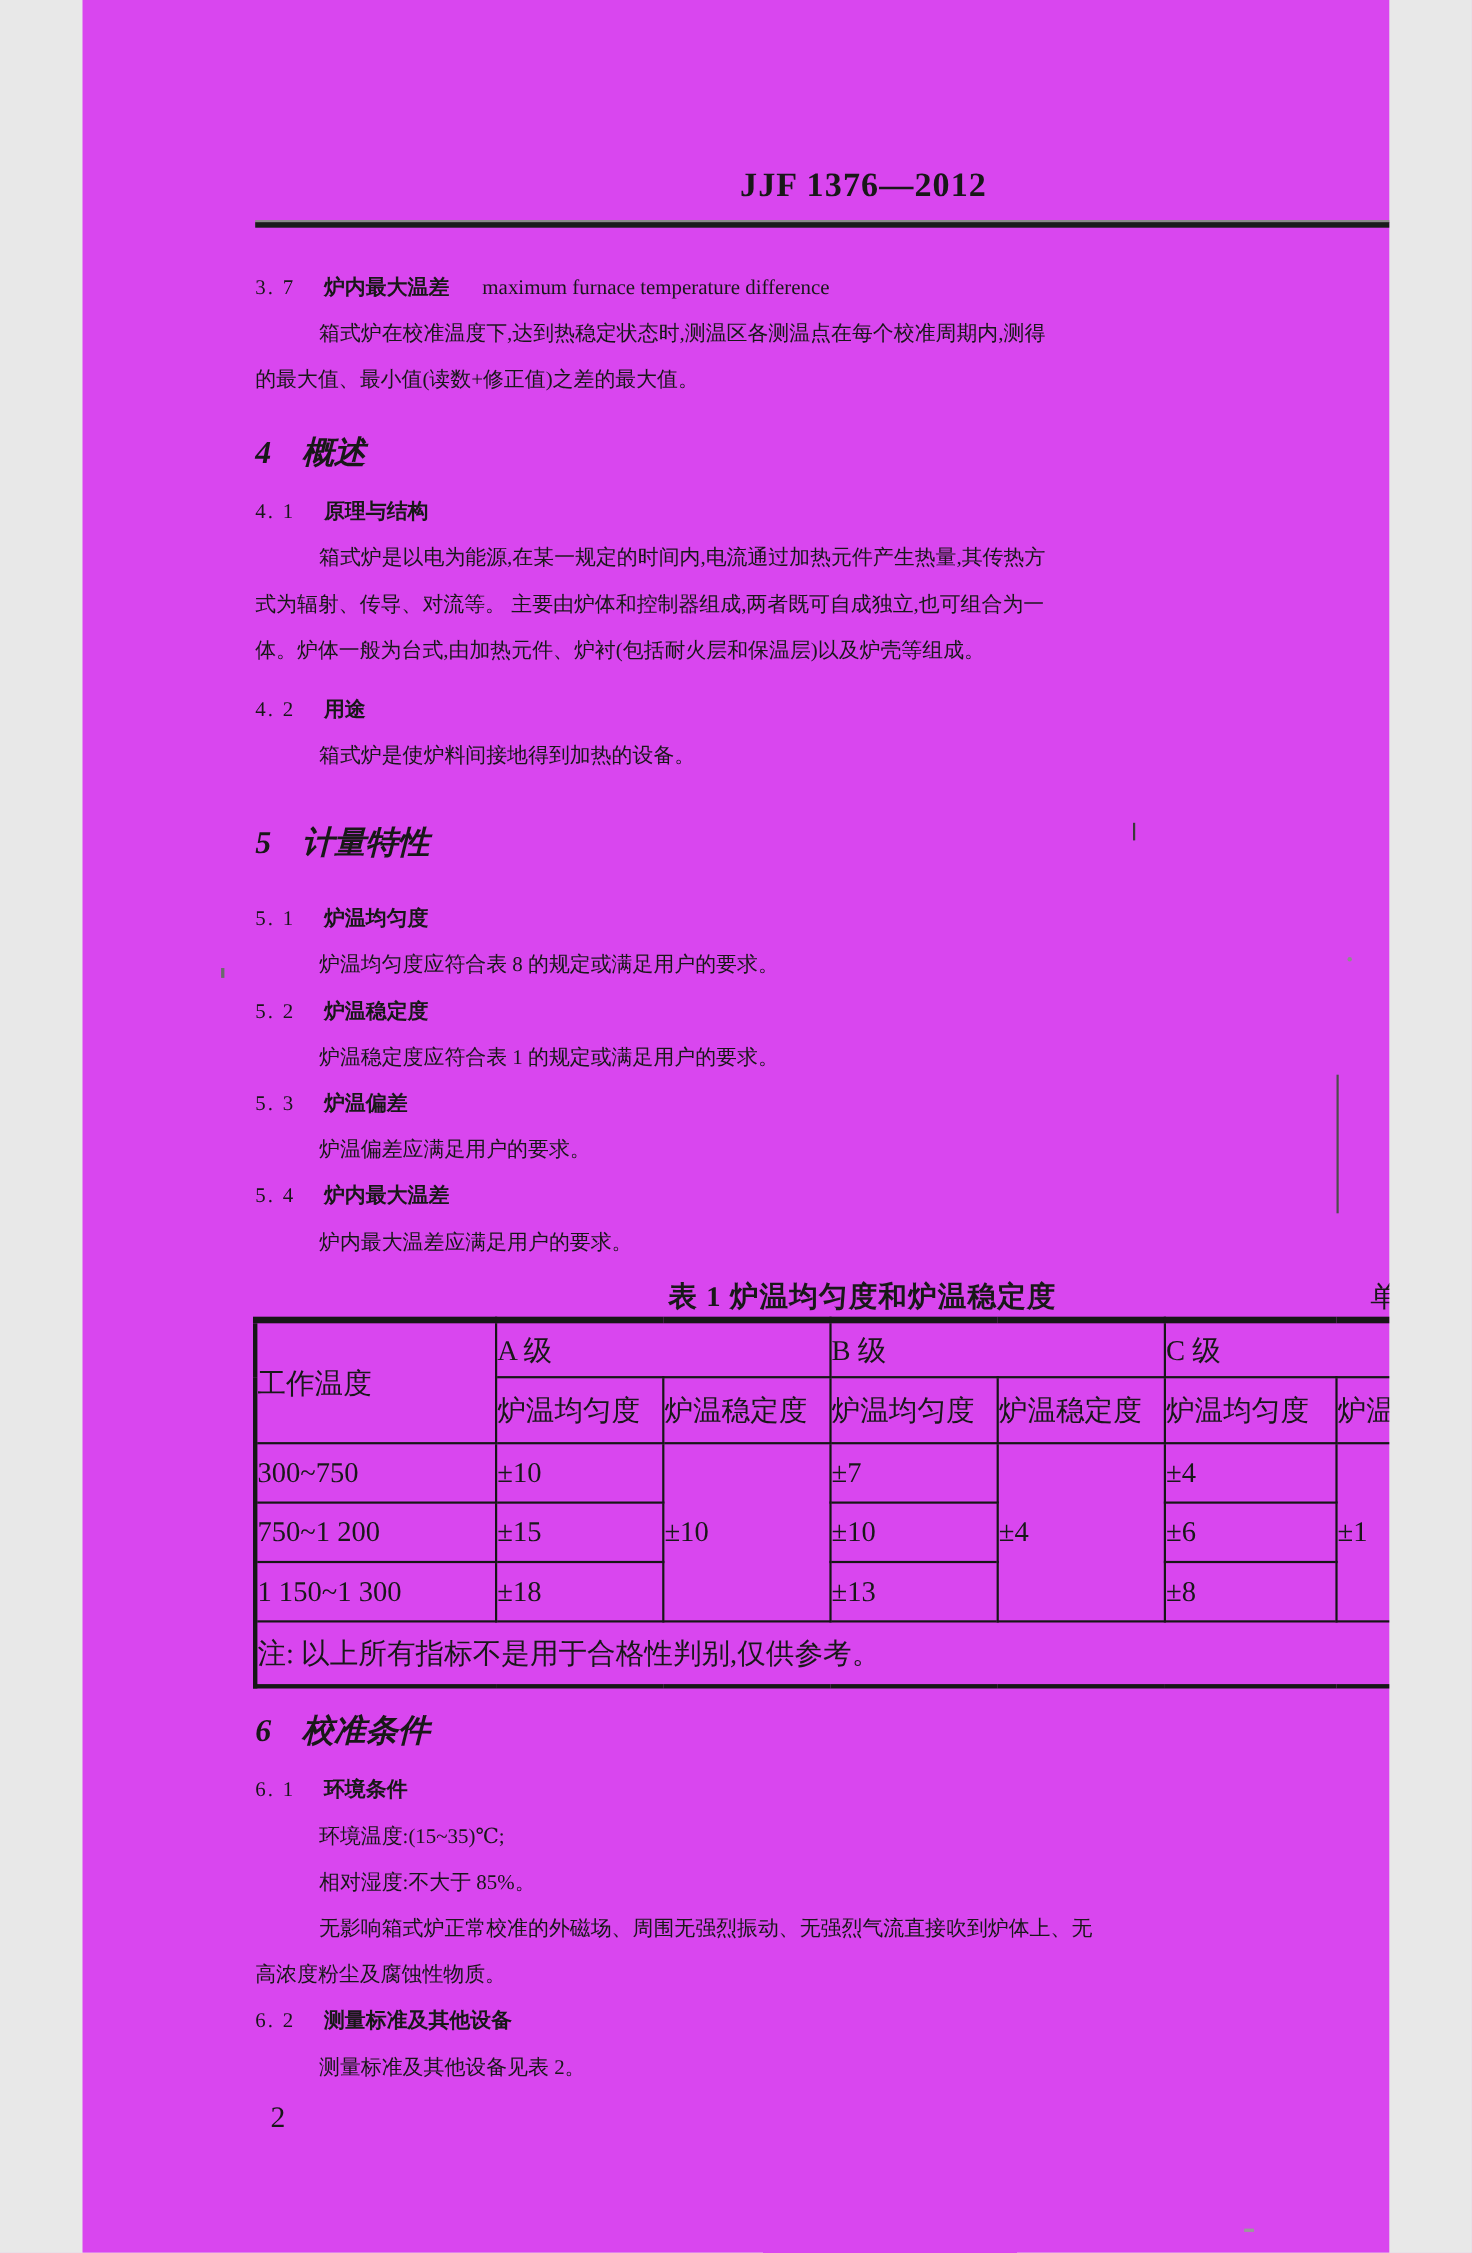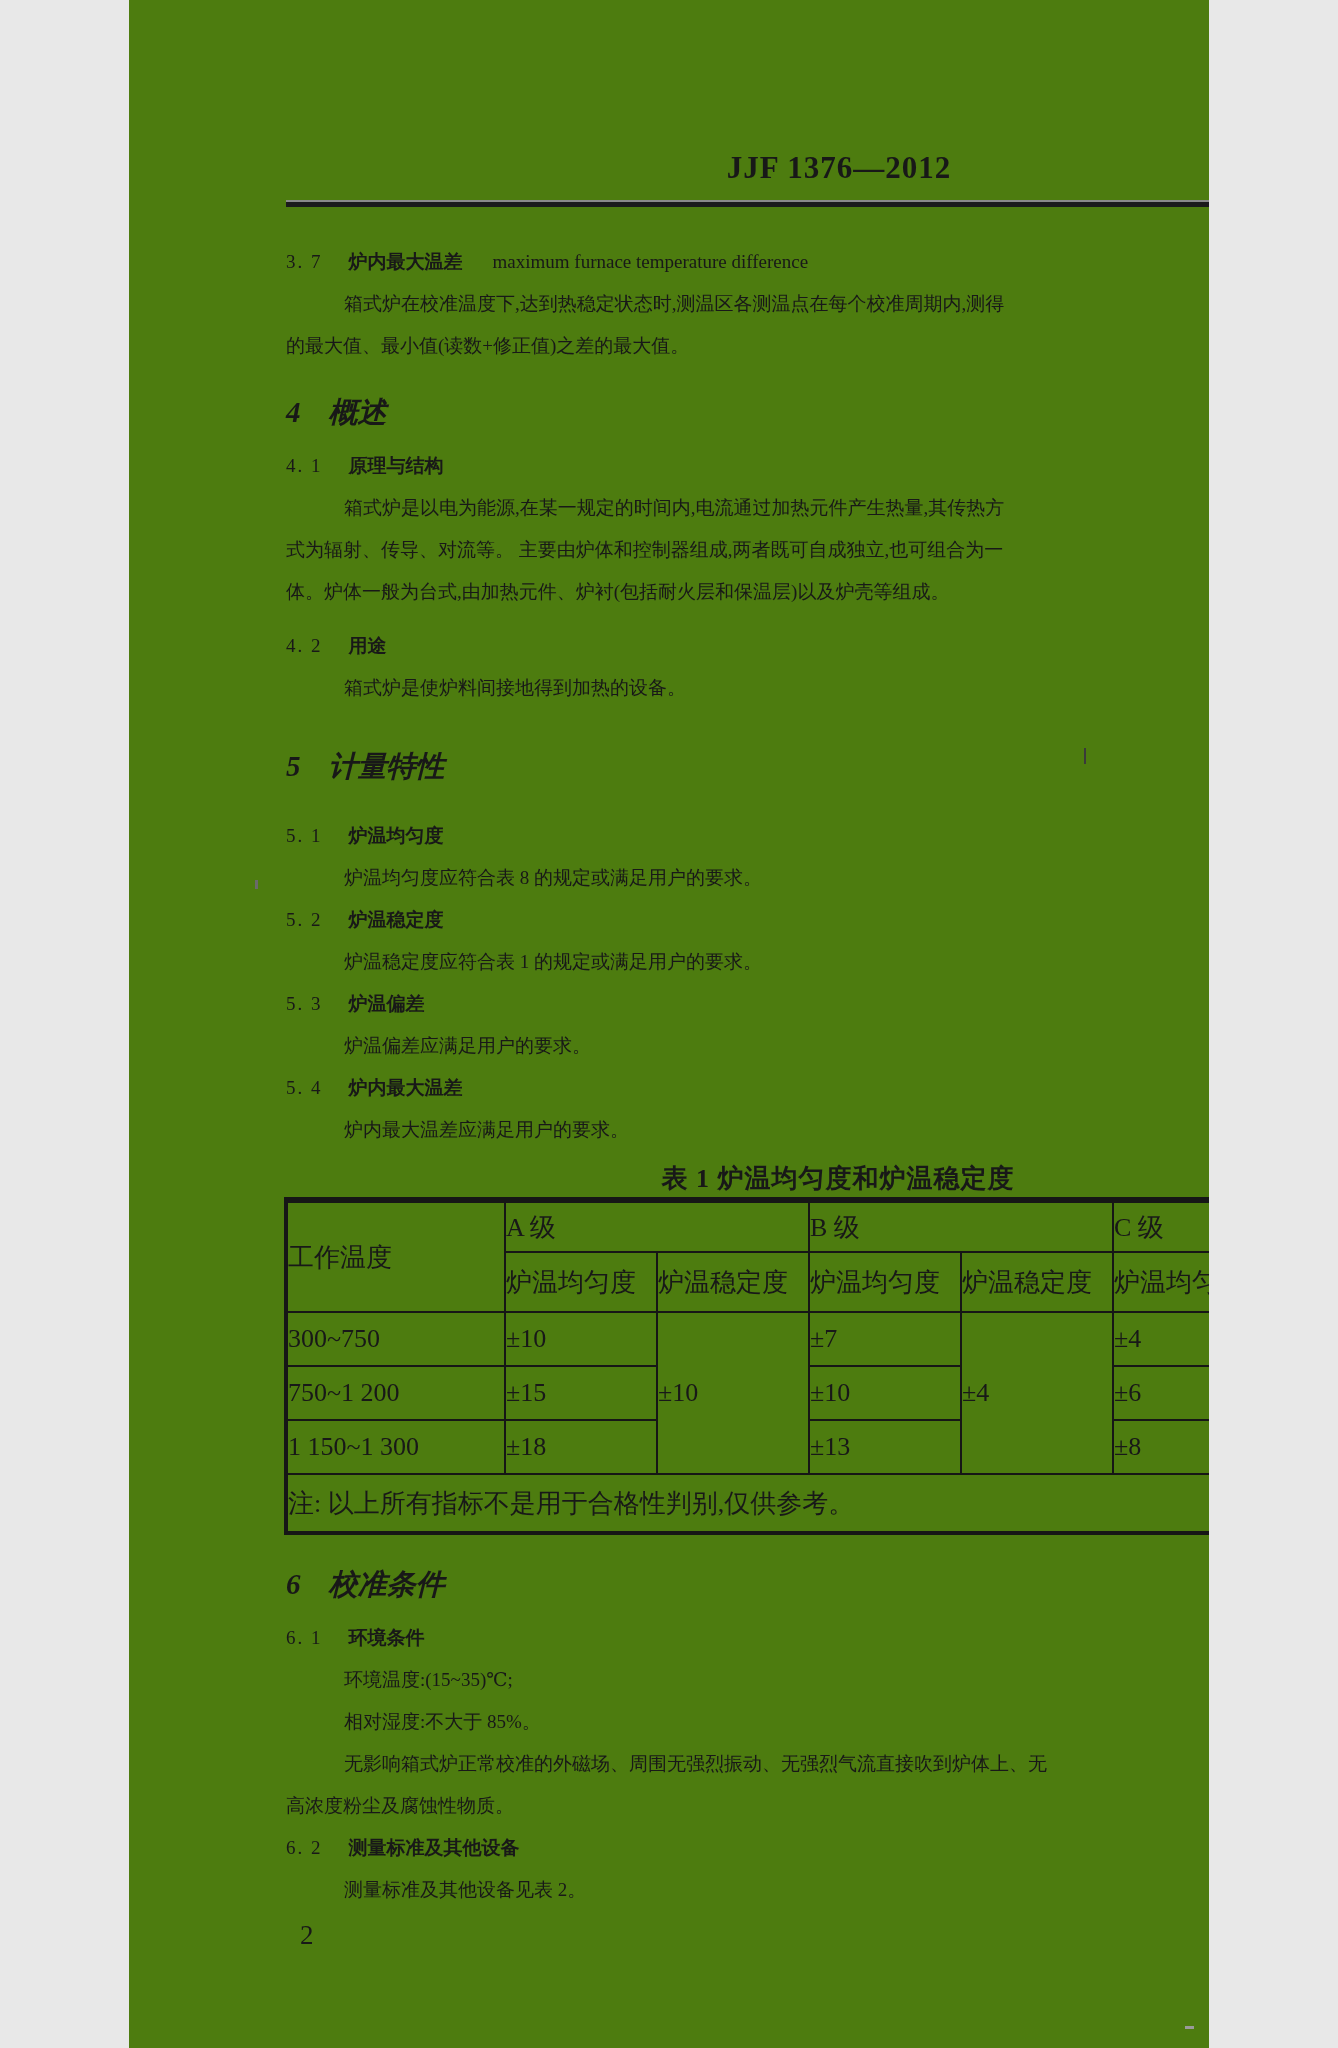--- a/index.html
+++ b/index.html
@@ -1,19 +1,19 @@
 <!DOCTYPE html>
 <html><head>
 <meta charset="utf-8">
 <style>
   html,body{margin:0;padding:0;background:#e8e8e8;}
   .page{
     position:relative;
-    width:1080px;height:2048px;
-    background:#4d7c0f;
+    width:1188px;height:2048px;
+    background:#d946ef;
     overflow:hidden;
     font-family:"Liberation Serif","DejaVu Serif",serif;
     color:#181818;
     margin:0 auto;
   }
   .content{
     position:absolute;
     left:157px;top:0;
     width:1106px;
     padding-top:150px;
@@ -34,21 +34,21 @@
   }
   .indent{padding-left:58px;}
   .clause .num{margin-right:26px;letter-spacing:2px;}
   .clause .title{font-weight:bold;}
   .clause .term-en{margin-left:30px;font-weight:normal;letter-spacing:0;}
   .mt-sec{margin-top:24px;}
   .mt-sub{margin-top:12px;}
   .mt-37{margin-top:34px;}
   .mt-5{margin-top:36px;}
   .mt-51{margin-top:28px;}
-  .mt-6{margin-top:28px;}
+  .mt-6{margin-top:18px;}
   .h-main{font-size:29px;font-style:italic;}
   .h-main .num{font-weight:bold;}
   
   .tbl-caption-row{
     position:relative;
     margin-top:10px;height:36px;line-height:36px;
     width:1108px;margin-left:-2px;
   }
   .tbl-caption{
     display:block;text-align:center;

